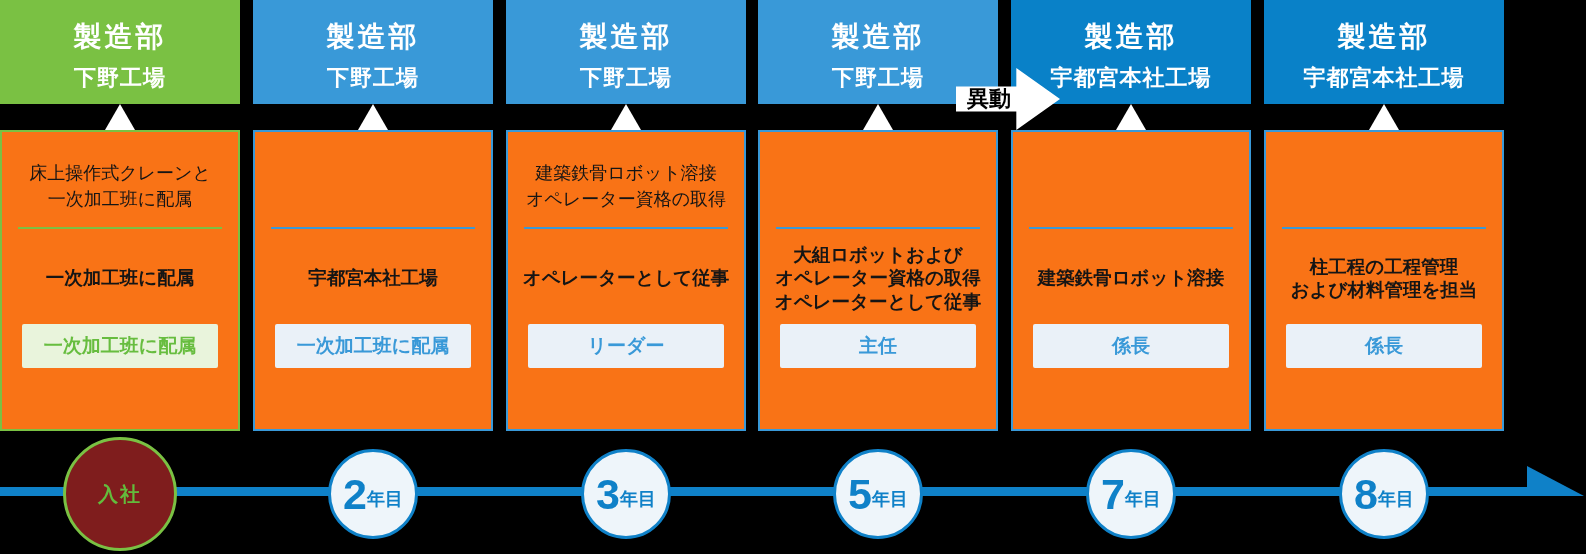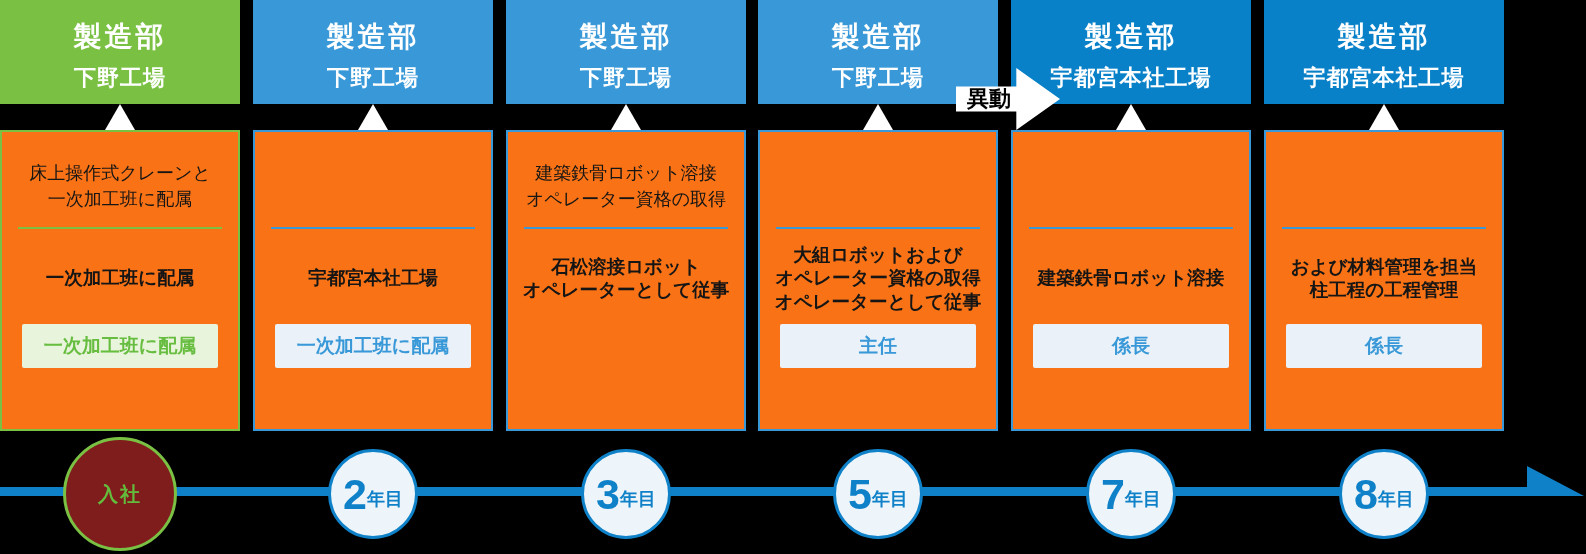--- a/index.html
+++ b/index.html
@@ -108,23 +108,23 @@
       <div class="site">下野工場</div>
     </div>
     <div class="notch"></div>
     <div class="card">
       <div class="qual">
         <span>建築鉄骨ロボット溶接</span>
         <span>オペレーター資格の取得</span>
       </div>
       <div class="divider"></div>
       <div class="role">
-        <span>石松溶接ロボット</span>
         <span>オペレーターとして従事</span>
       </div>
+      <div class="badge">リーダー</div>
     </div>
   </div>
 
   <div class="col theme-blue" style="left:758px">
     <div class="hdr">
       <div class="dept">製造部</div>
       <div class="site">下野工場</div>
     </div>
     <div class="notch"></div>
     <div class="card">
@@ -158,22 +158,22 @@
   <div class="col theme-dark" style="left:1264px">
     <div class="hdr">
       <div class="dept">製造部</div>
       <div class="site">宇都宮本社工場</div>
     </div>
     <div class="notch"></div>
     <div class="card">
       <div class="qual"></div>
       <div class="divider"></div>
       <div class="role">
+        <span>柱工程の工程管理</span>
         <span>および材料管理を担当</span>
-        <span>柱工程の工程管理</span>
       </div>
       <div class="badge">係長</div>
     </div>
   </div>
 
   <div class="transfer">
     <div class="shape"></div>
     <div class="tlabel">異動</div>
   </div>
 

